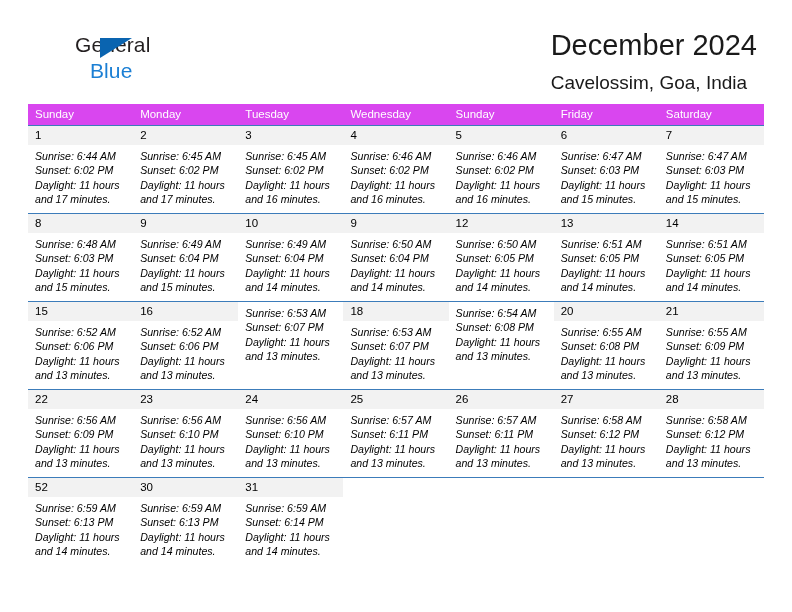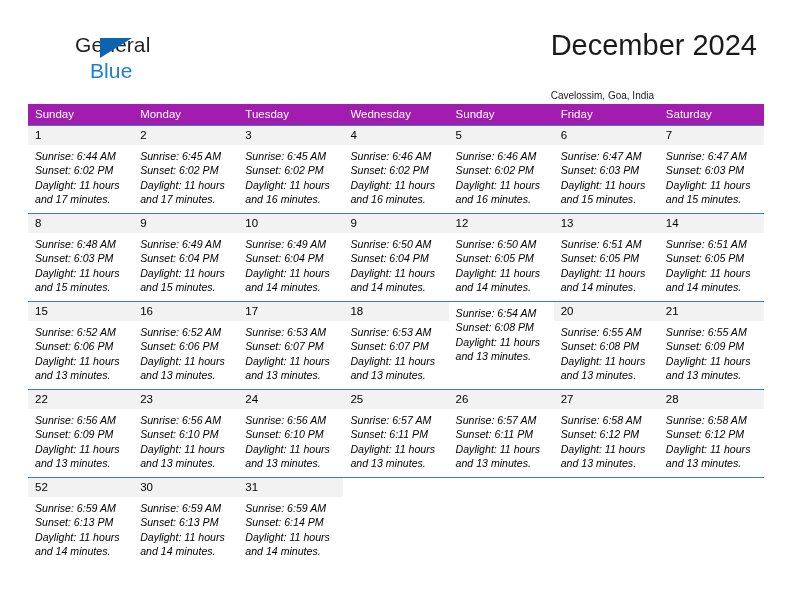--- a/index.html
+++ b/index.html
@@ -72,38 +72,38 @@
     top: 28px;
   }
   .cal-title {
     font-size: 29px;
     line-height: 34px;
     color: #1a1a1a;
     font-weight: normal;
     white-space: nowrap;
   }
   .cal-subtitle {
-    margin-top: 26px;
-    font-size: 10px;
+    margin-top: 13px;
+    font-size: 19px;
     line-height: 16px;
     color: #1a1a1a;
     white-space: nowrap;
   }
 
   
   .calendar {
     position: absolute;
     left: 28px;
     top: 104px;
     width: 736px;
   }
 
   .dow-row {
     display: flex;
-    background: #a21caf;
+    background: #d946ef;
     height: 21px;
   }
   .dow {
     flex: 1 1 0;
     min-width: 0;
     color: #ffffff;
     font-size: 11.5px;
     line-height: 21px;
     padding-left: 7px;
     box-sizing: border-box;
@@ -373,23 +373,20 @@
             <span class="daynum">16</span>
           </div>
         <div class="cell-body">
           <div class="info-line">Sunrise: 6:52 AM</div>
           <div class="info-line">Sunset: 6:06 PM</div>
           <div class="info-line">Daylight: 11 hours</div>
           <div class="info-line">and 13 minutes.</div>
         </div>
       </div>
       <div class="cell">
-        <div class="daynum-strip">
-            <span class="daynum">17</span>
-          </div>
         <div class="cell-body">
           <div class="info-line">Sunrise: 6:53 AM</div>
           <div class="info-line">Sunset: 6:07 PM</div>
           <div class="info-line">Daylight: 11 hours</div>
           <div class="info-line">and 13 minutes.</div>
         </div>
       </div>
       <div class="cell">
         <div class="daynum-strip">
             <span class="daynum">18</span>

